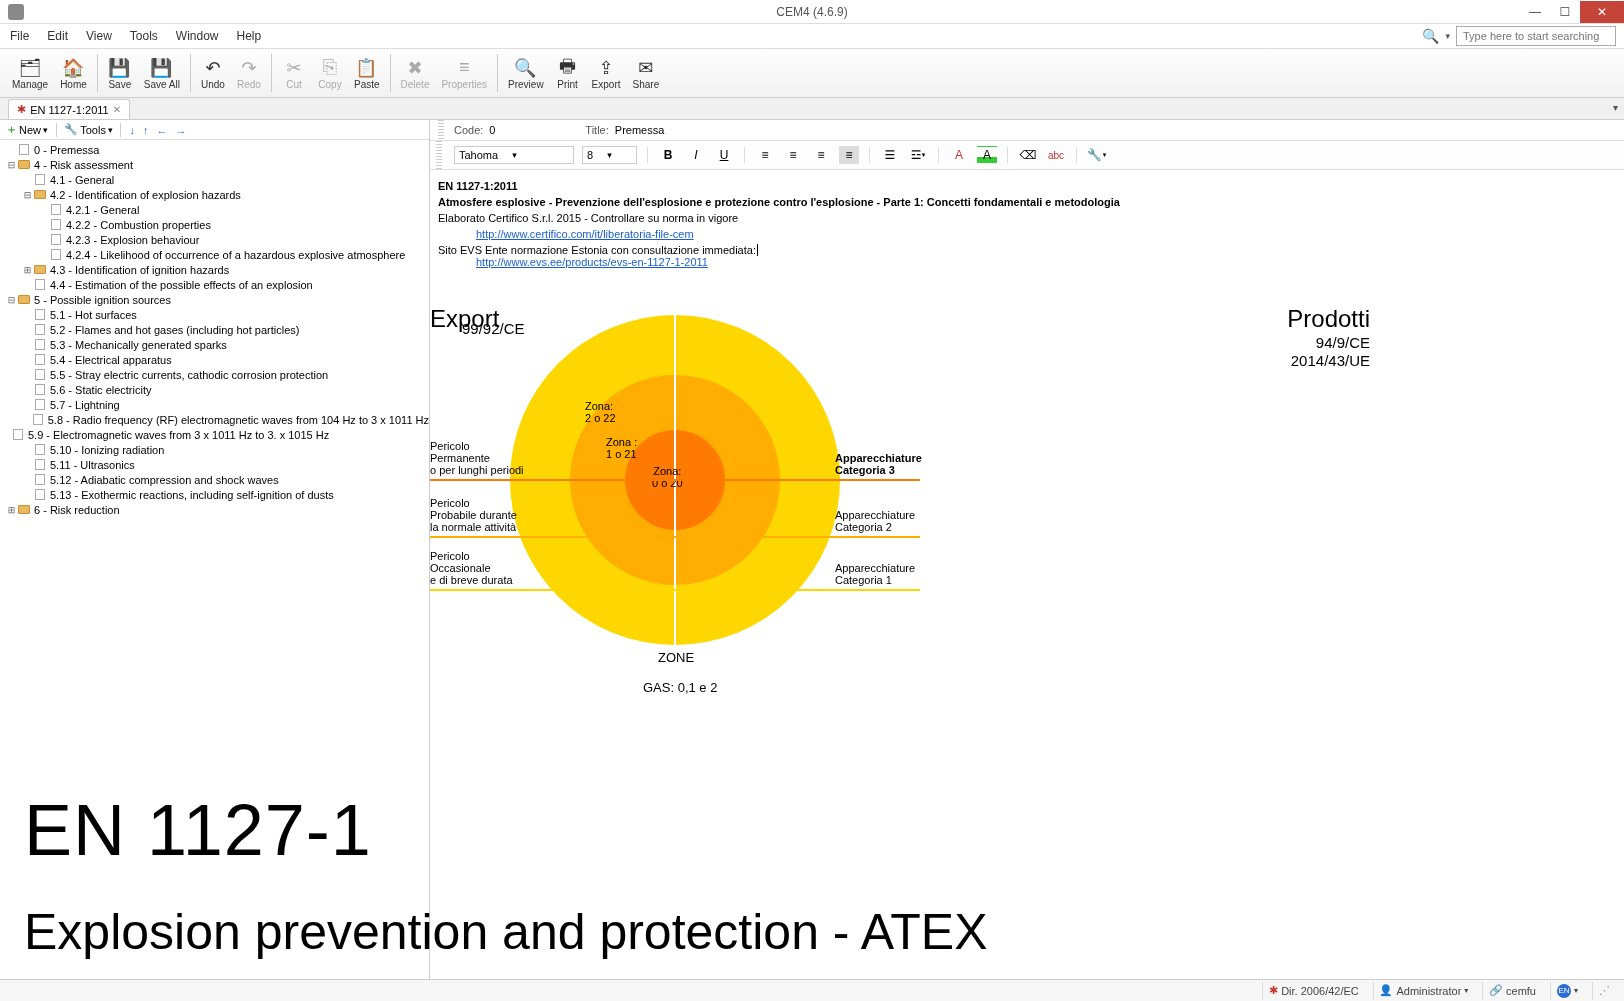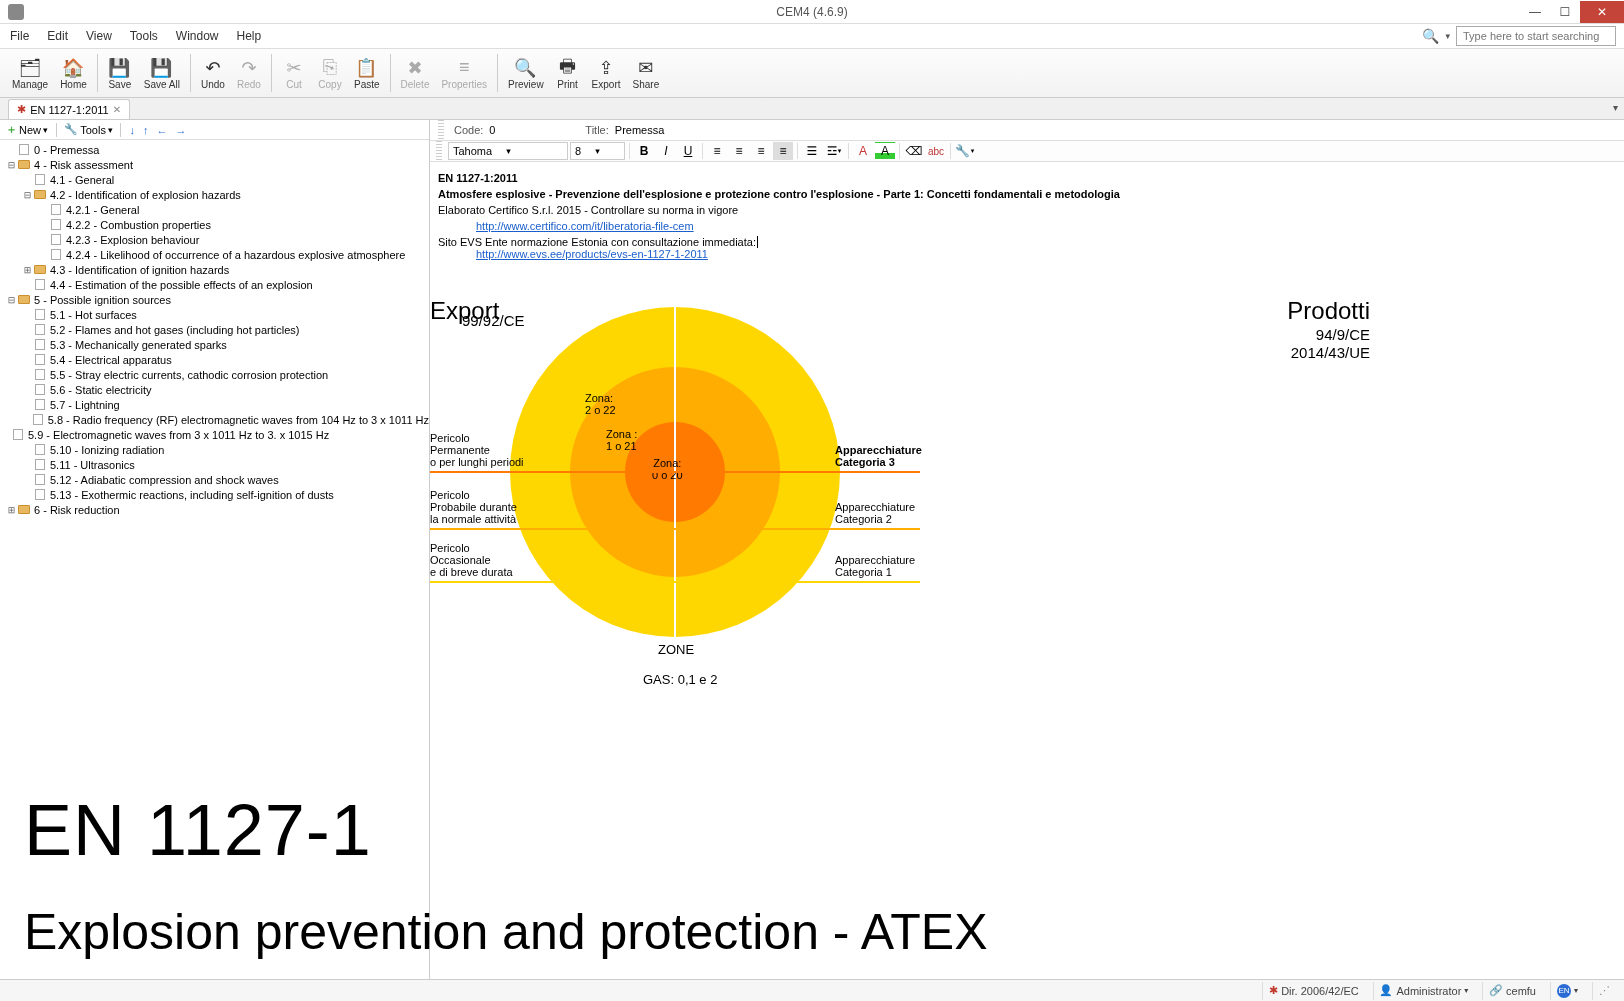--- a/index.html
+++ b/index.html
@@ -32,21 +32,21 @@
 .tree-node { display: flex; align-items: center; height: 15px; white-space: nowrap; cursor: pointer; }
 .tree-toggle { width: 11px; text-align: center; color: #666; font-size: 9px; }
 .tree-ic { width: 14px; height: 12px; margin-right: 3px; display: inline-flex; align-items: center; justify-content: center; }
 .ic-folder { width: 12px; height: 9px; background: #e8b860; border: 1px solid #c89030; border-radius: 1px; }
 .ic-doc { width: 10px; height: 11px; background: #fff; border: 1px solid #aaa; }
 .main-panel { flex: 1; display: flex; flex-direction: column; overflow: hidden; }
 .props-row { height: 20px; display: flex; align-items: center; padding: 0 8px; gap: 6px; font-size: 11px; }
 .props-row .gutter { width: 6px; height: 100%; background: repeating-linear-gradient(#ccc, #ccc 1px, #fff 1px, #fff 3px); margin-right: 4px; }
 .props-row label { color: #555; }
 .props-row span.val { margin-right: 30px; }
-.rte-toolbar { height: 22px; border-top: 1px solid #ddd; border-bottom: 1px solid #ddd; display: flex; align-items: center; padding: 0 6px; gap: 2px; font-size: 11px; background: #fdfdfd; }
+.rte-toolbar { height: 30px; border-top: 1px solid #ddd; border-bottom: 1px solid #ddd; display: flex; align-items: center; padding: 0 6px; gap: 8px; font-size: 11px; background: #fdfdfd; }
 .rte-select { height: 18px; border: 1px solid #ccc; background: #fff; padding: 0 4px; display: flex; align-items: center; gap: 14px; font-size: 11px; }
 .rte-btn { width: 20px; height: 18px; display: flex; align-items: center; justify-content: center; border: 1px solid transparent; font-size: 12px; cursor: pointer; }
 .rte-sep { width: 1px; height: 16px; background: #ddd; margin: 0 2px; }
 .document { flex: 1; padding: 6px 8px; font-size: 11px; overflow: hidden; position: relative; }
 .document a { color: #1a5fcc; text-decoration: underline; padding-left: 38px; }
 .document p { margin: 4px 0; }
 .diagram { position: absolute; left: 0px; top: 130px; width: 940px; height: 420px; }
 .diag-circle { position: absolute; border-radius: 50%; }
 .diag-label { position: absolute; font-size: 11px; }
 .big-title { position: absolute; left: 24px; bottom: 130px; font-size: 72px; font-family: Arial, sans-serif; letter-spacing: 1px; margin-top: 19px; }

